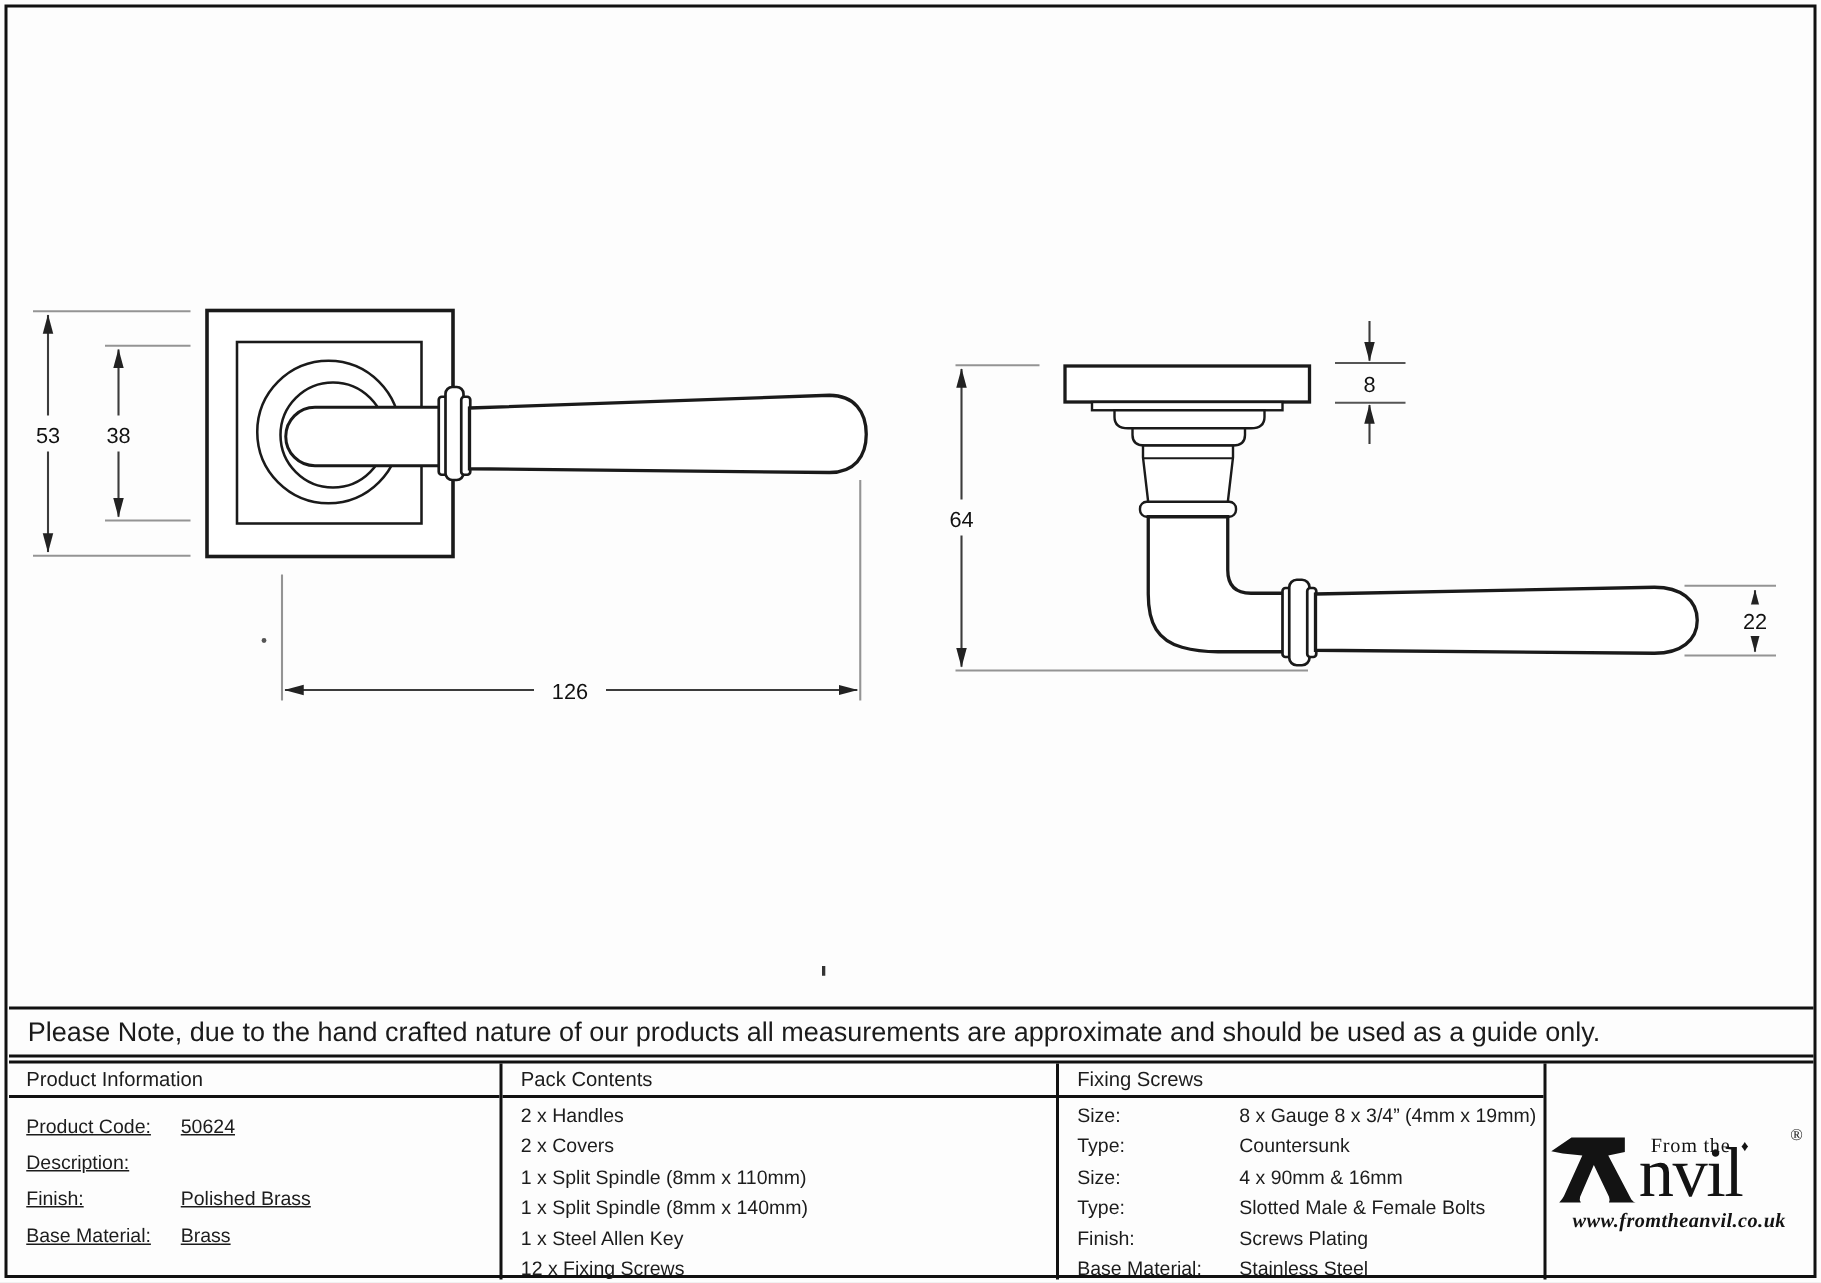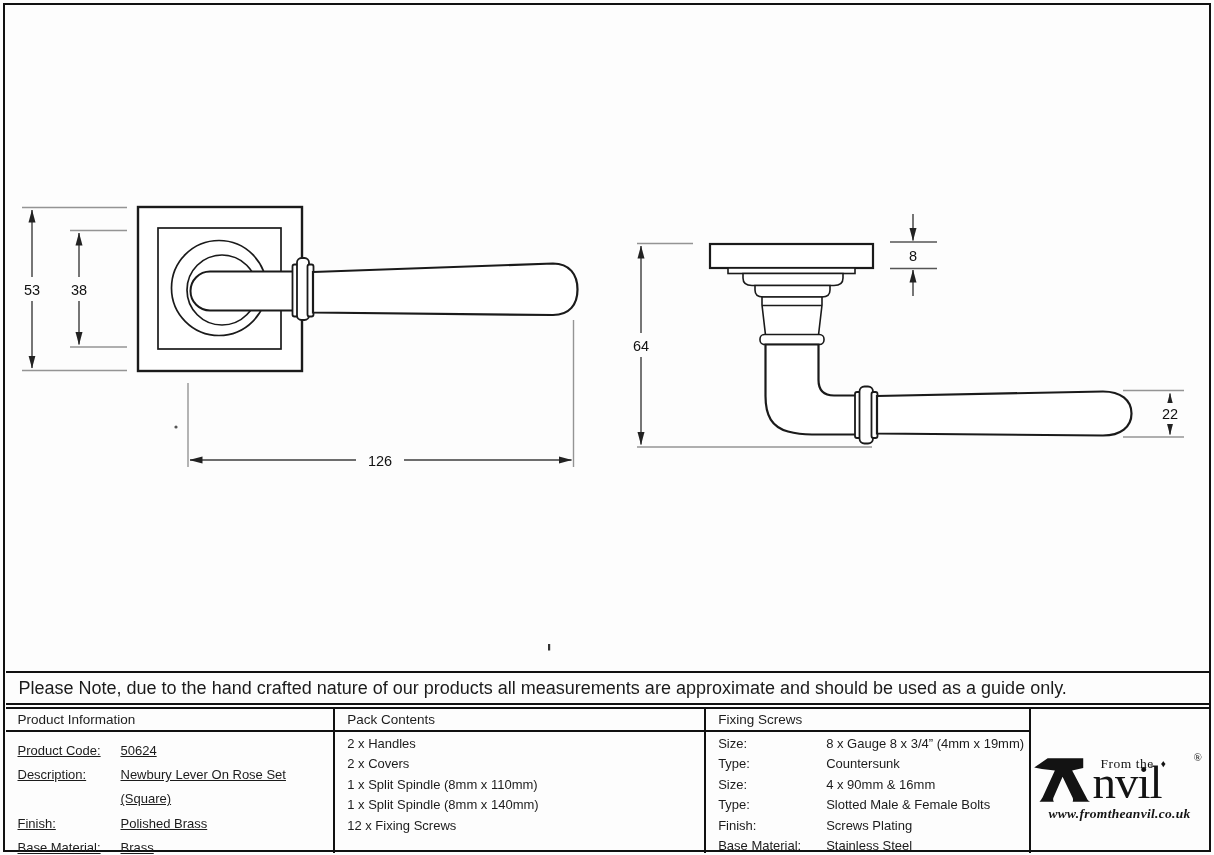--- a/index.html
+++ b/index.html
@@ -173,40 +173,40 @@
 
     <div class="col col-product">
       <div class="col-header">Product Information</div>
       <div class="col-body">
         <div class="prow">
           <span class="plabel">Product Code:</span>
           <span>50624</span>
         </div>
         <div class="prow">
           <span class="plabel">Description:</span>
-          <span>Newbury Lever On Rose Set (Square)</span>
         </div>
         <div class="prow">
           <span class="plabel">Finish:</span>
           <span>Polished Brass</span>
         </div>
         <div class="prow">
           <span class="plabel">Base Material:</span>
           <span>Brass</span>
         </div>
       </div>
     </div>
 
     <div class="col col-pack">
       <div class="col-header">Pack Contents</div>
       <div class="col-body">
         <div class="lrow">2 x Handles</div>
         <div class="lrow">2 x Covers</div>
         <div class="lrow">1 x Split Spindle (8mm x 110mm)</div>
         <div class="lrow">1 x Split Spindle (8mm x 140mm)</div>
+        <div class="lrow">1 x Steel Allen Key</div>
         <div class="lrow">12 x Fixing Screws</div>
       </div>
     </div>
 
     <div class="col col-fix">
       <div class="col-header">Fixing Screws</div>
       <div class="col-body">
         <div class="frow">
           <span class="flabel">Size:</span>
           <span>8 x Gauge 8 x 3/4” (4mm x 19mm)</span>

